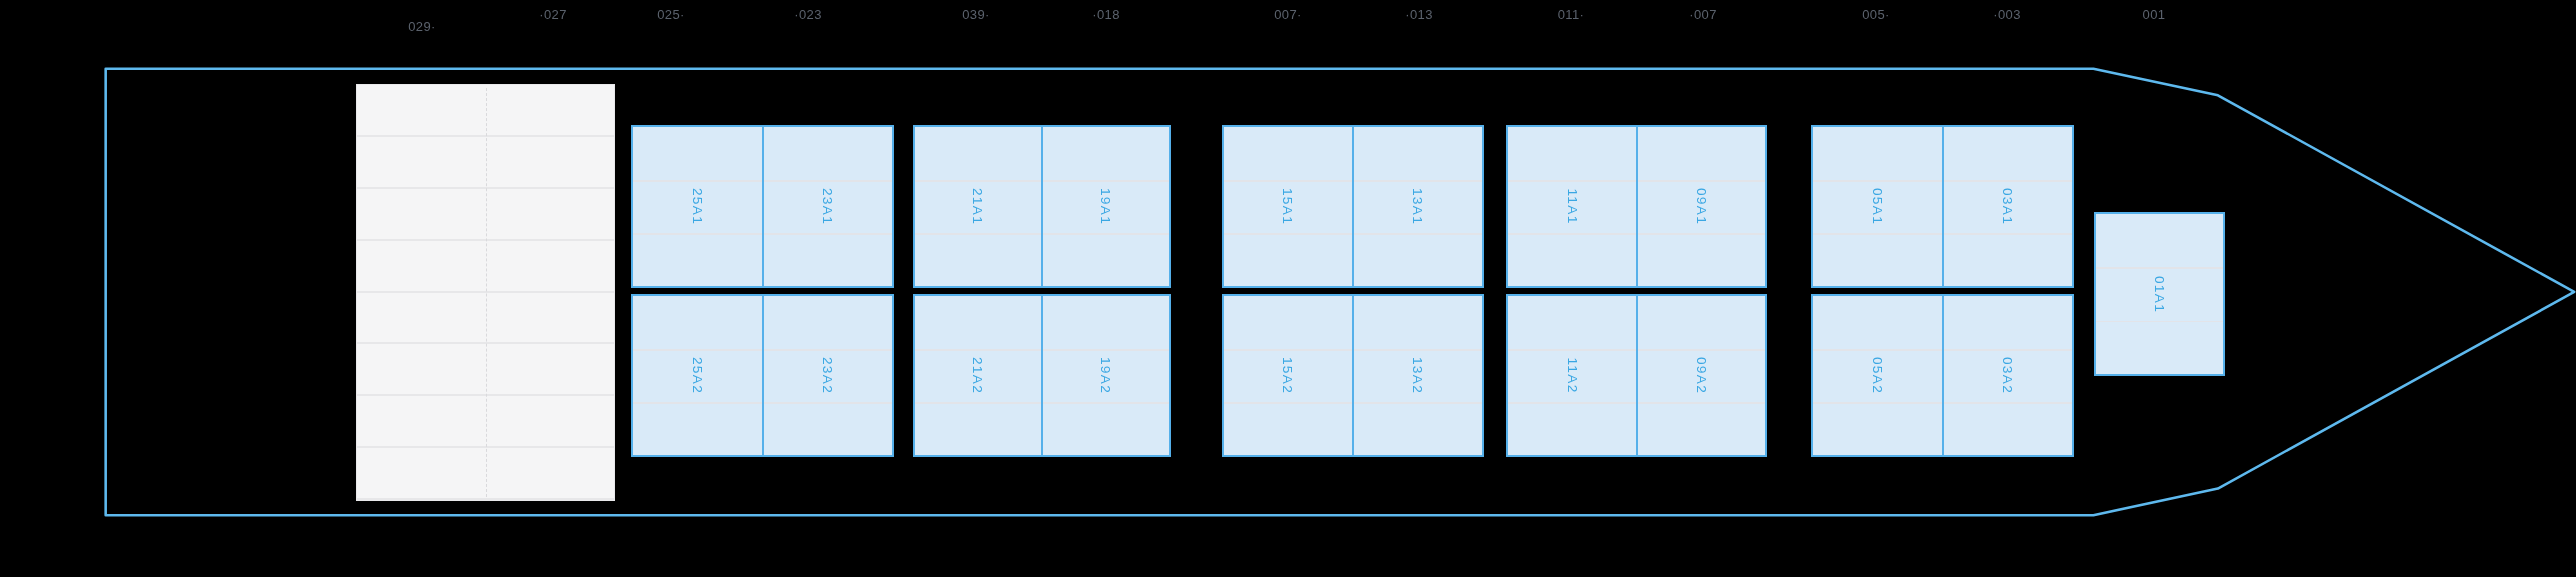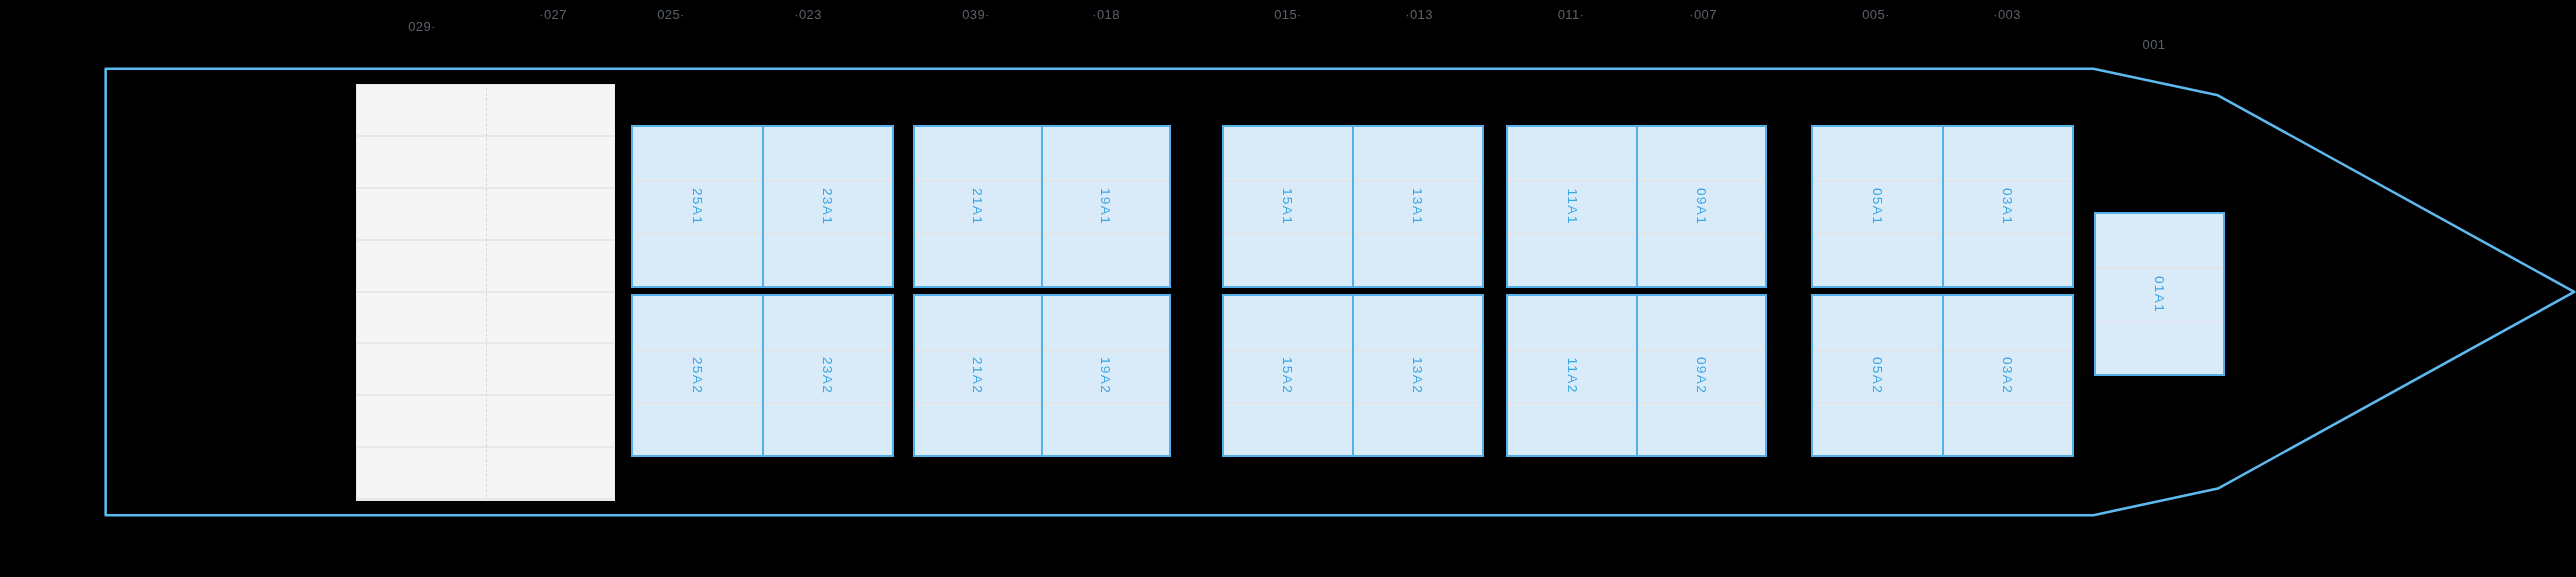--- a/index.html
+++ b/index.html
@@ -73,27 +73,27 @@
     <polygon fill="none" stroke-linejoin="round" points="123,80 2438,80 2583,111 2998,340 2583,569 2438,600 123,600" stroke="#5eb9ee" stroke-width="3"></polygon>
   </svg>
 
   <div id="tick-row">
       <span class="tick" style="left: 422px; margin-top: 12px;">029·</span>
       <span class="tick" style="left: 553px;">·027</span>
       <span class="tick" style="left: 671px;">025·</span>
       <span class="tick" style="left: 808px;">·023</span>
       <span class="tick" style="left: 976px;">039·</span>
       <span class="tick" style="left: 1106px;">·018</span>
-      <span class="tick" style="left: 1288px;">015·</span>
+      <span class="tick" style="left: 1288px;">007·</span>
       <span class="tick" style="left: 1419px;">·013</span>
       <span class="tick" style="left: 1571px;">011·</span>
       <span class="tick" style="left: 1703px;">·007</span>
       <span class="tick" style="left: 1876px;">005·</span>
       <span class="tick" style="left: 2007px;">·003</span>
-      <span class="tick" style="left: 2154px; margin-top: 30px;">001</span>
+      <span class="tick" style="left: 2154px;">001</span>
     </div>
 
   <div class="white-block" id="deckhouse" style="left: 356px; top: 84px; width: 259px; height: 417px;">
       <div class="wb-row"></div>
       <div class="wb-row"></div>
       <div class="wb-row"></div>
       <div class="wb-row"></div>
       <div class="wb-row"></div>
       <div class="wb-row"></div>
       <div class="wb-row"></div>

